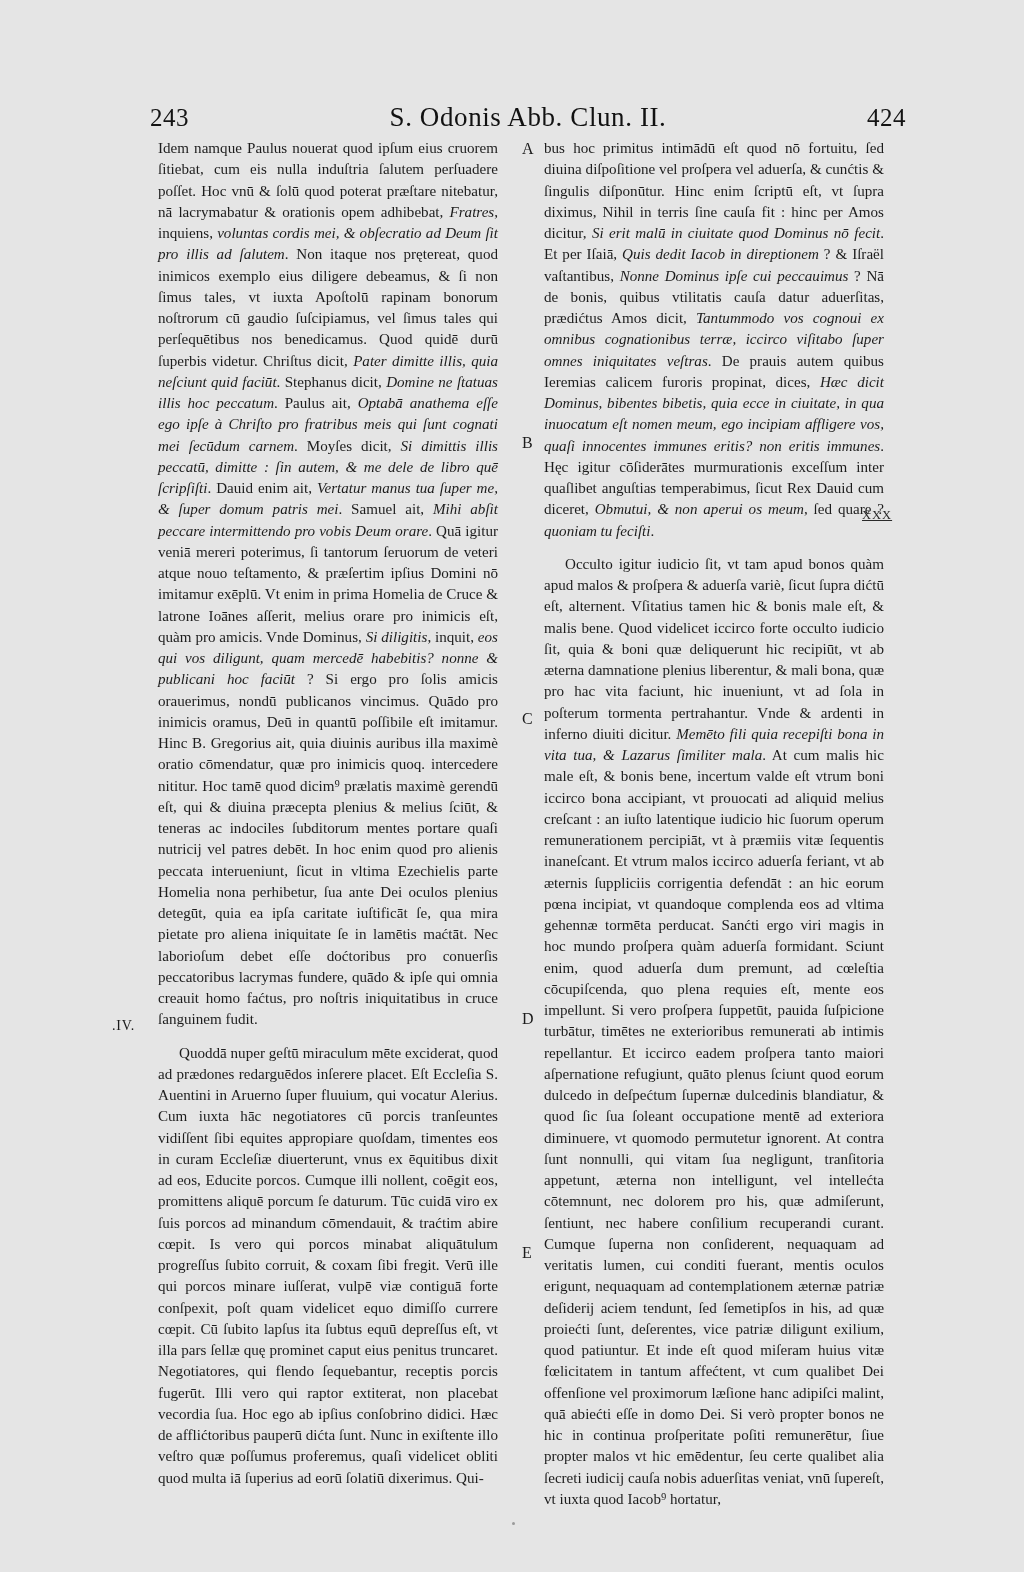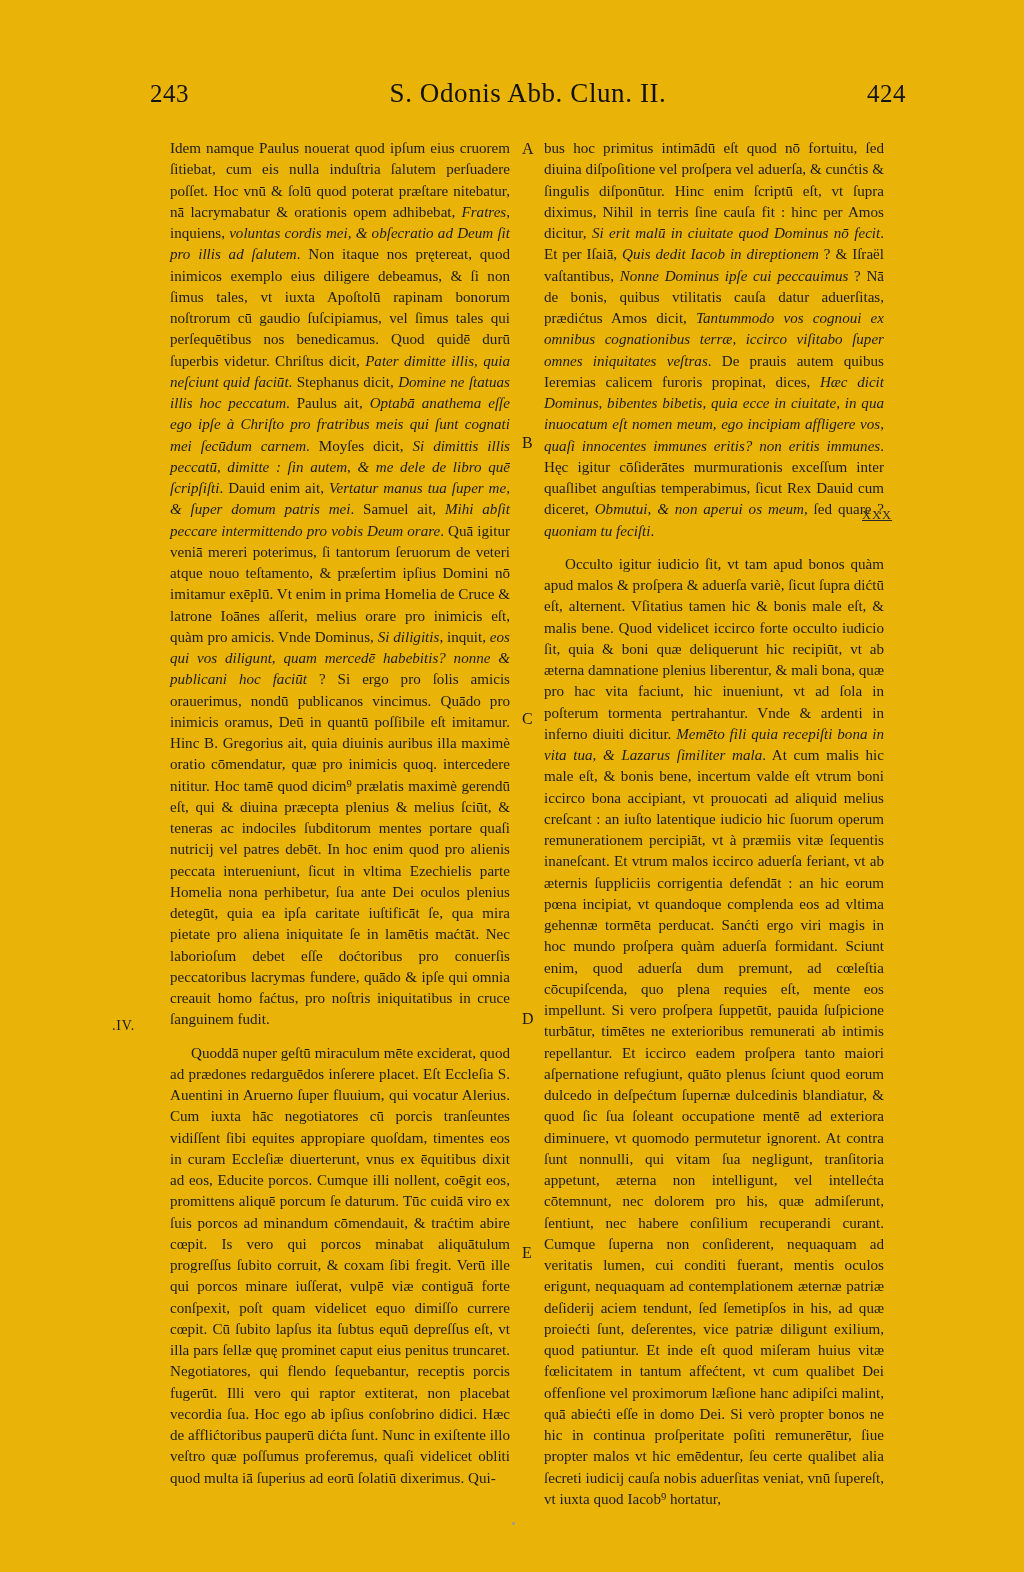--- a/index.html
+++ b/index.html
@@ -12,21 +12,21 @@
     height: 1572px;
     position: relative;
     font-family: "Liberation Serif", "DejaVu Serif", serif;
     color: #1c1c1c;
     overflow: hidden;
   }
 
   .page {
     position: absolute;
     inset: 0;
-    background: #eab308;
+    background: #e5e5e5;
   }
 
   
   .runhead {
     position: absolute;
     top: 78px;
     left: 150px;
     right: 118px;
     height: 38px;
     display: flex;
@@ -36,41 +36,42 @@
   .folio {
     font-size: 25px;
     letter-spacing: 0.5px;
     color: #141414;
   }
   .runhead-title {
     font-size: 27px;
     letter-spacing: 0.6px;
     color: #111111;
     white-space: nowrap;
+    margin-top: 24px;
   }
 
   
   .columns {
     position: absolute;
     top: 138px;
     left: 150px;
     width: 748px;
     height: 1360px;
   }
   .col {
     position: absolute;
     top: 0;
     width: 340px;
     font-size: 15.1px;
     line-height: 21.25px;
     text-align: justify;
     text-justify: inter-word;
     hyphens: manual;
   }
-  .col-left  { left: 20px;  }
+  .col-left  { left: 8px;  }
   .col-right { left: 394px; }
 
   .col p {
     margin: 0;
     text-indent: 0;
   }
   .col p.indent {
     text-indent: 21px;
   }
   .col p + p {

